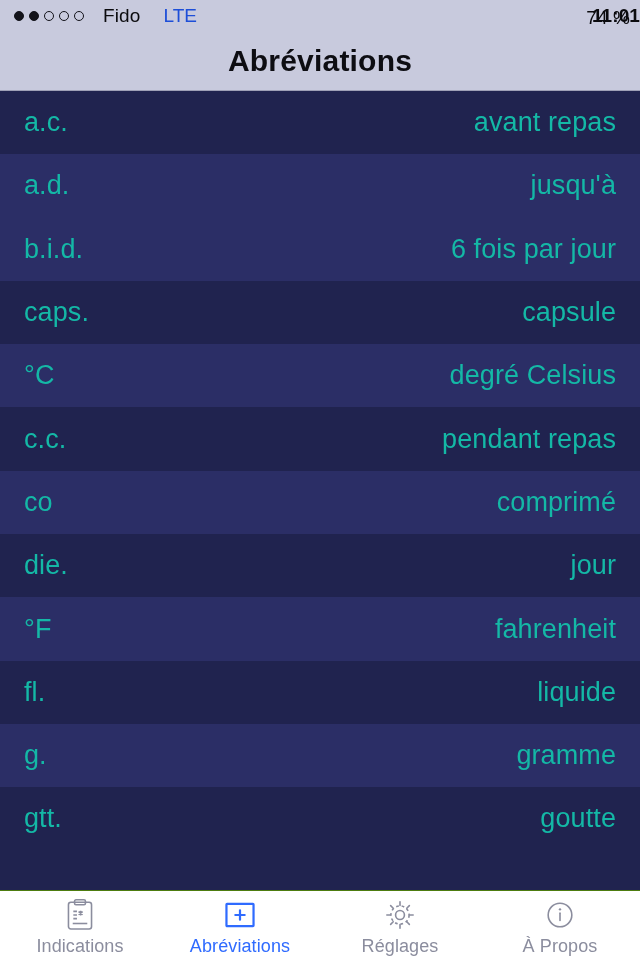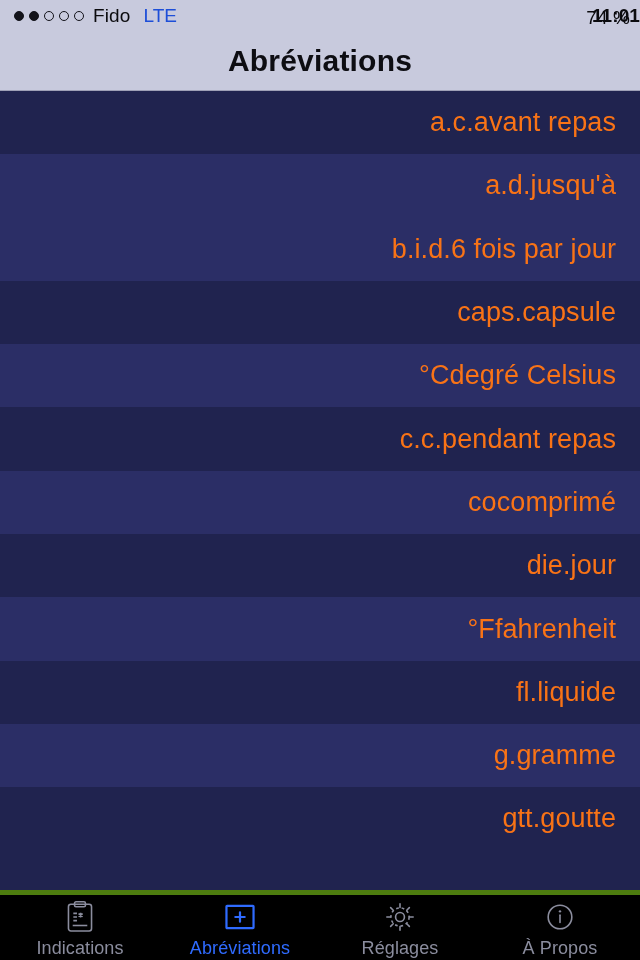--- a/index.html
+++ b/index.html
@@ -10,21 +10,21 @@
   }
   #screen { position:relative; width:640px; height:960px; overflow:hidden; }
 
   
   .status-bar {
     position:absolute; top:0; left:0; width:640px; height:31px;
     background:#c8cadd;
     display:flex; align-items:center;
     color:#0b0b0e; font-size:19px; letter-spacing:0.1px;
   }
-  .status-left  { display:flex; align-items:center; gap:9px; padding-left:14px; }
+  .status-left  { display:flex; align-items:center; gap:19px; padding-left:14px; }
   .status-center{ position:absolute; left:0; width:640px; text-align:right;
                   font-weight:bold; font-size:19px; }
   .status-right { position:absolute; right:10px; display:flex; align-items:center; gap:21px;flex-direction:column; }
   .sig-dots { display:flex; align-items:center; gap:5px; }
   .dot { width:10px; height:10px; border-radius:50%; border:1.5px solid #13131a; }
   .dot.filled { background:#13131a; }
   .carrier { font-size:19px; }
   .radio  { font-size:19px; color:#1d4ed8; padding-left:4px; }
   .batt-pct { font-size:19px; }
   .battery { position:relative; width:38px; height:17px;
@@ -42,33 +42,33 @@
     border-bottom:1.5px solid #9ea0b6;
   }
   .nav-title { font-size:30px; font-weight:bold; color:#0d0d12; letter-spacing:0.2px; }
 
   
   .list {
     position:absolute; top:91px; left:0; width:640px; height:799px;
     overflow:hidden;
   }
   .row {
-    height:63.3px; display:flex; align-items:center; justify-content:flex-end;
-    padding:0 24px; color:#f97316; font-size:27px; letter-spacing:0.1px;
+    height:63.3px; display:flex; align-items:center; justify-content:space-between;
+    padding:0 24px; color:#14b8a6; font-size:27px; letter-spacing:0.1px;
   }
   .row.odd  { background:#20234f; }
   .row.even { background:#2b2e66; }
   .abbr { text-align:left; }
   .meaning { text-align:right; }
 
   
   .tab-bar {
     position:absolute; bottom:0; left:0; width:640px; height:70px;
-    background:#000000;
-    border-top:5px solid #4d7c0f;
+    background:#ffffff;
+    border-top:1px solid #4d7c0f;
     display:flex;
   }
   .tab {
     flex:1; display:flex; flex-direction:column;
     align-items:center; justify-content:center; gap:4px;
     padding-top:4px;
   }
   .tab-icon { height:34px; display:flex; align-items:center; justify-content:center; }
   .tab-label { font-size:18px; color:#8b8d9e; letter-spacing:0.1px; }
   .tab.active .tab-label { color:#2f6bff; }

